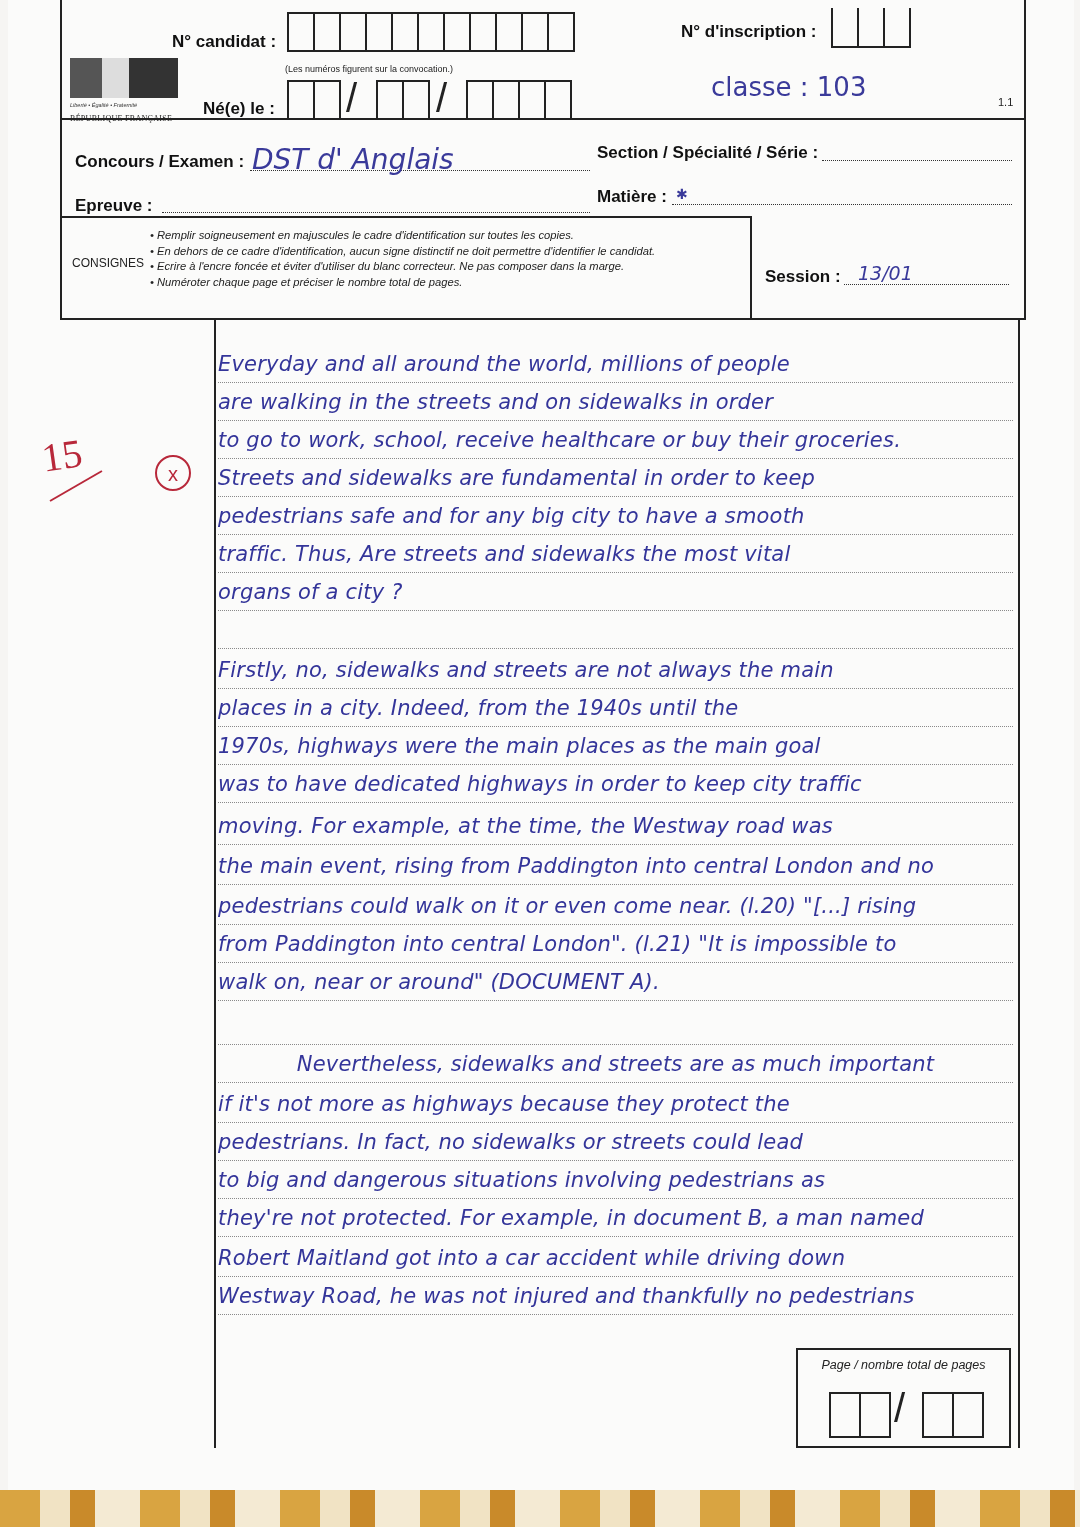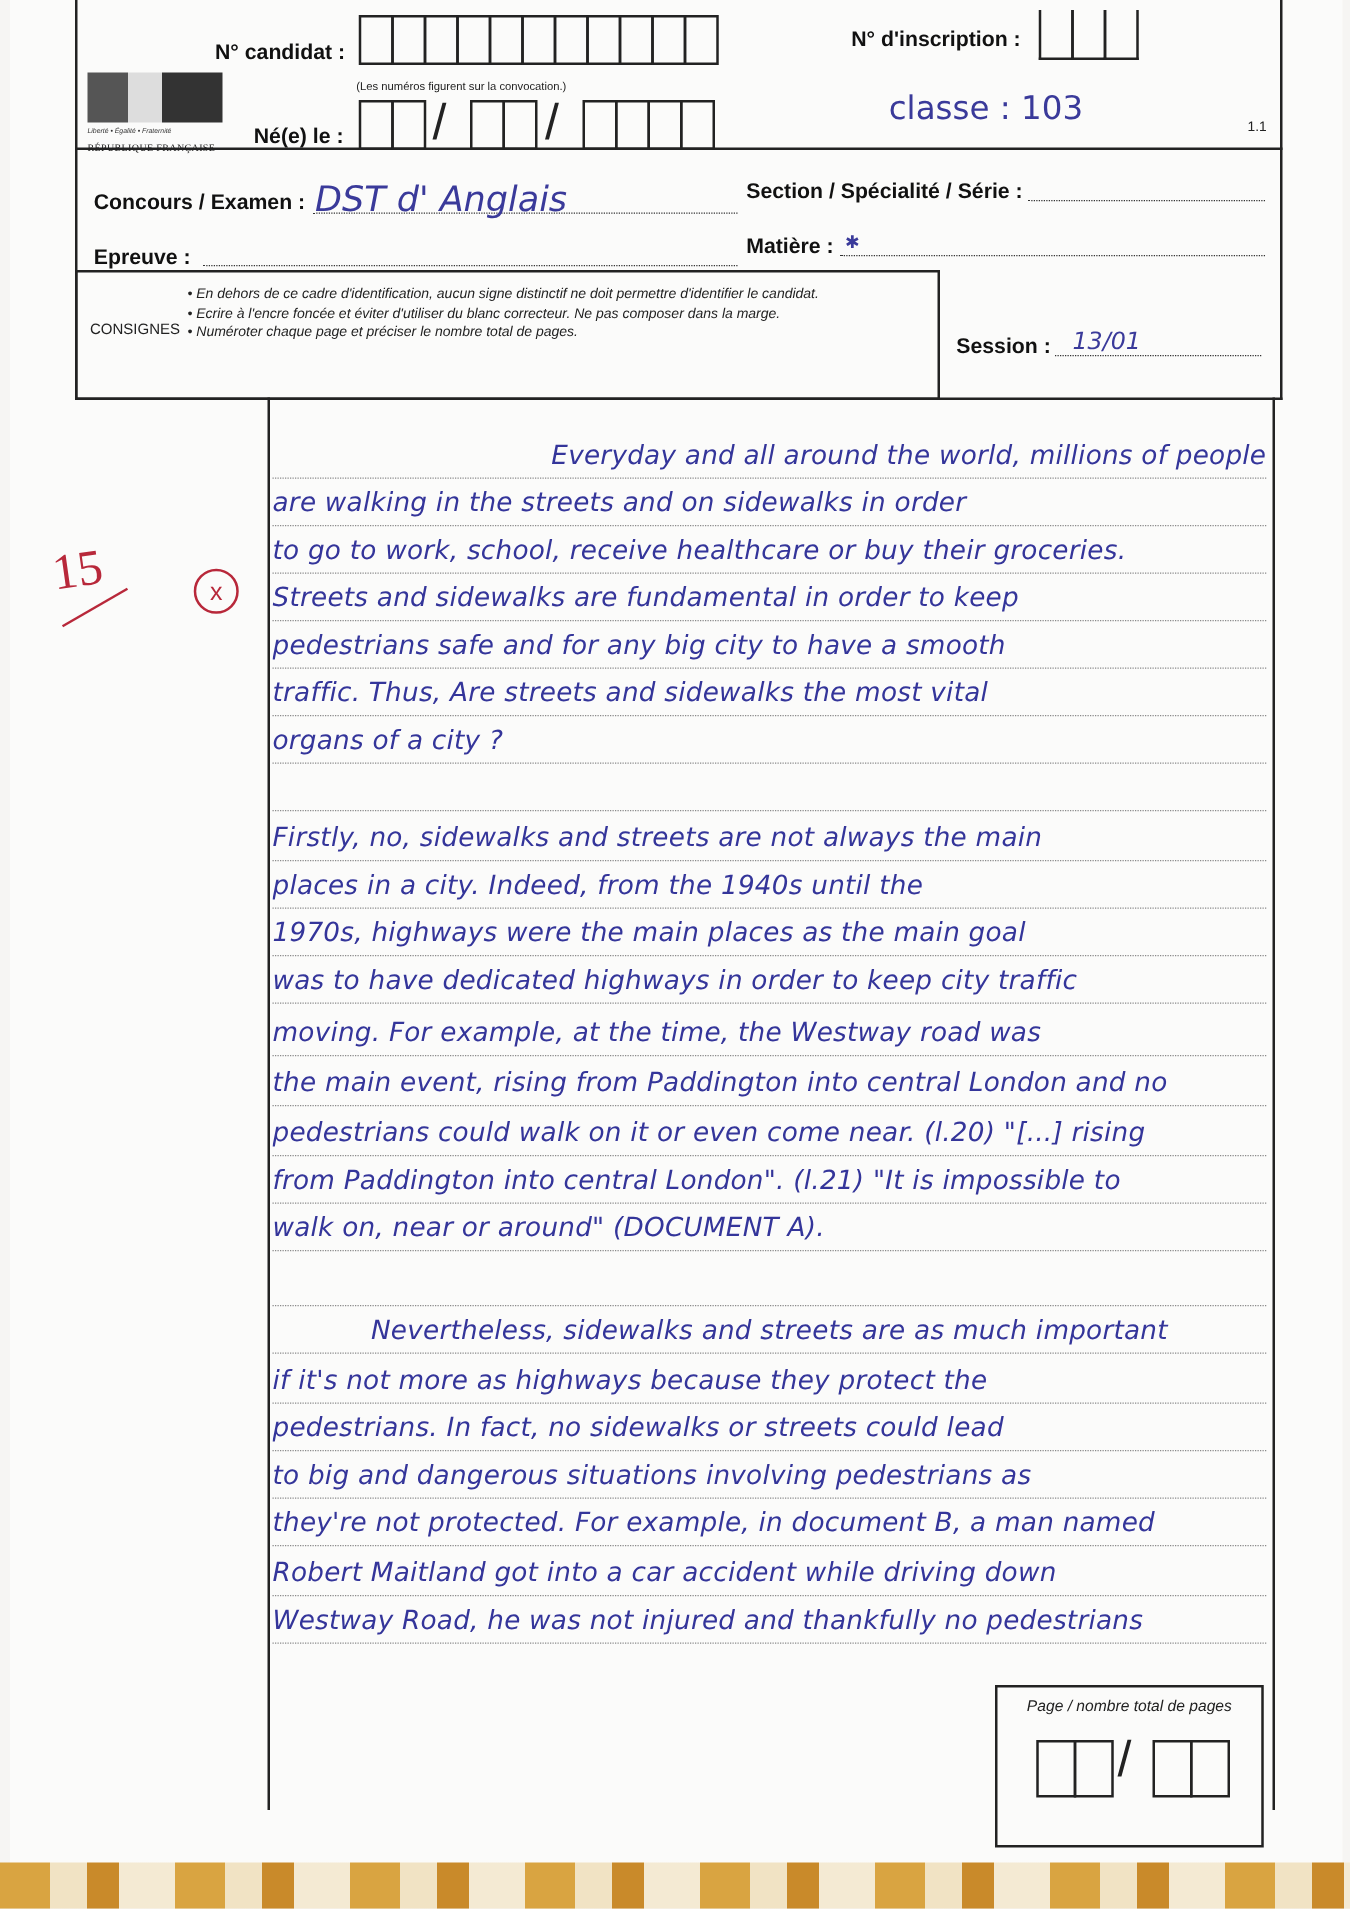--- a/index.html
+++ b/index.html
@@ -39,21 +39,21 @@
     .line {
       position: absolute; left: 218px; width: 795px; height: 36px;
       border-bottom: 1.5px dotted #8a8a8a;
       color: #34359a; font-family: "DejaVu Sans", sans-serif; font-style: italic;
       font-size: 21px; white-space: nowrap; overflow: hidden; line-height: 36px;
       letter-spacing: 0.2px;
     }
     .margin-grade { position: absolute; left: 42px; top: 432px; color: #b8283a; font-size: 40px; font-family: "Liberation Serif", serif; transform: rotate(-8deg); }
     .grade-underline { position: absolute; left: 50px; top: 500px; width: 60px; height: 0; border-top: 2px solid #b8283a; transform: rotate(-30deg); transform-origin: left; }
     .circle-x { position: absolute; left: 155px; top: 455px; width: 36px; height: 36px; border: 2px solid #b8283a; border-radius: 50%; color: #b8283a; font-size: 20px; text-align: center; line-height: 34px; box-sizing: border-box; }
-    .page-box { position: absolute; left: 796px; top: 1348px; width: 215px; height: 130px; border: 2px solid #222; box-sizing: border-box; }
+    .page-box { position: absolute; left: 796px; top: 1348px; width: 215px; height: 100px; border: 2px solid #222; box-sizing: border-box; }
     .page-box .ttl { position: absolute; top: 8px; left: 0; width: 100%; text-align: center; font-style: italic; font-size: 12.5px; color: #222; }
   </style>
 </head>
 <body>
 
 <div class="sheet"></div>
 <div class="table-bg"></div>
 
 <div class="frame hdr-frame"></div>
 <div class="hline" style="left:60px; top:118px; width:966px;"></div>
@@ -115,36 +115,37 @@
 
 <div class="lbl" style="left:75px; top:196px;">Epreuve :</div>
 <div class="dots" style="left:162px; top:212px; width:428px;"></div>
 <div class="lbl" style="left:597px; top:187px;">Matière :</div>
 <div class="dots" style="left:672px; top:204px; width:340px;"></div>
 <div class="hand" style="left:676px; top:186px; font-size:14px;">✱</div>
 
 <div class="consignes-box"></div>
 <div class="consignes-label">CONSIGNES</div>
 <ul class="consignes-list">
+  <li>Remplir soigneusement en majuscules le cadre d'identification sur toutes les copies.</li>
   <li>En dehors de ce cadre d'identification, aucun signe distinctif ne doit permettre d'identifier le candidat.</li>
   <li>Ecrire à l'encre foncée et éviter d'utiliser du blanc correcteur. Ne pas composer dans la marge.</li>
   <li>Numéroter chaque page et préciser le nombre total de pages.</li>
 </ul>
 
 <div class="lbl" style="left:765px; top:267px;">Session :</div>
 <div class="dots" style="left:844px; top:284px; width:165px;"></div>
 <div class="hand" style="left:858px; top:262px; font-size:19px;text-align:right;">13/01</div>
 
 <div class="margin-grade">15</div>
 <div class="grade-underline"></div>
 <div class="circle-x">x</div>
 
 <div class="answer-area"></div>
 
-<div class="line" style="top:346px;text-align:right;">   Everyday and all around the world, millions of people</div>
+<div class="line" style="top:346px;">   Everyday and all around the world, millions of people</div>
 <div class="line" style="top:384px;">are walking in the streets and on sidewalks in order</div>
 <div class="line" style="top:422px;">to go to work, school, receive healthcare or buy their groceries.</div>
 <div class="line" style="top:460px;">Streets and sidewalks are fundamental in order to keep</div>
 <div class="line" style="top:498px;">pedestrians safe and for any big city to have a smooth</div>
 <div class="line" style="top:536px;">traffic. Thus, Are streets and sidewalks   the most vital</div>
 <div class="line" style="top:574px;">organs of a city ?</div>
 <div class="line" style="top:612px;"></div>
 <div class="line" style="top:652px;">Firstly, no, sidewalks and streets are not always the main</div>
 <div class="line" style="top:690px;">places in a city. Indeed, from the 1940s until the</div>
 <div class="line" style="top:728px;">1970s, highways were the main places as the main goal</div>

